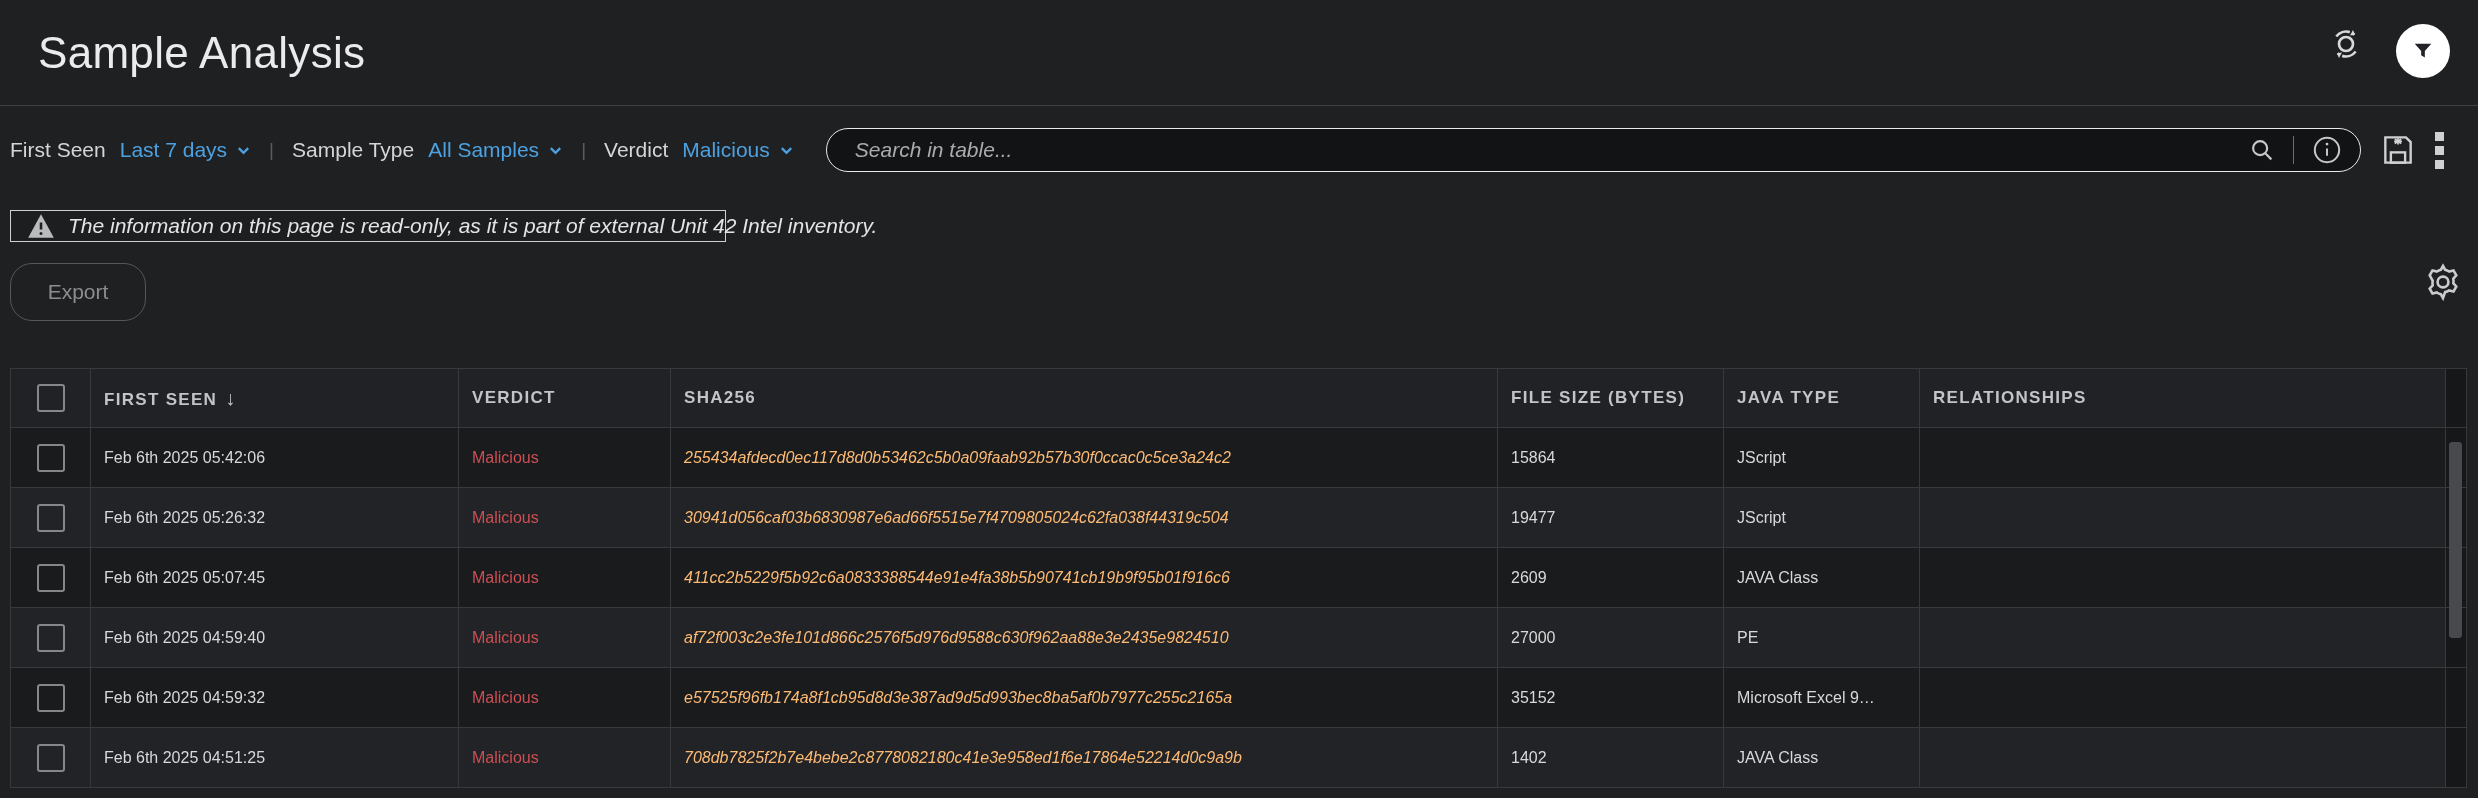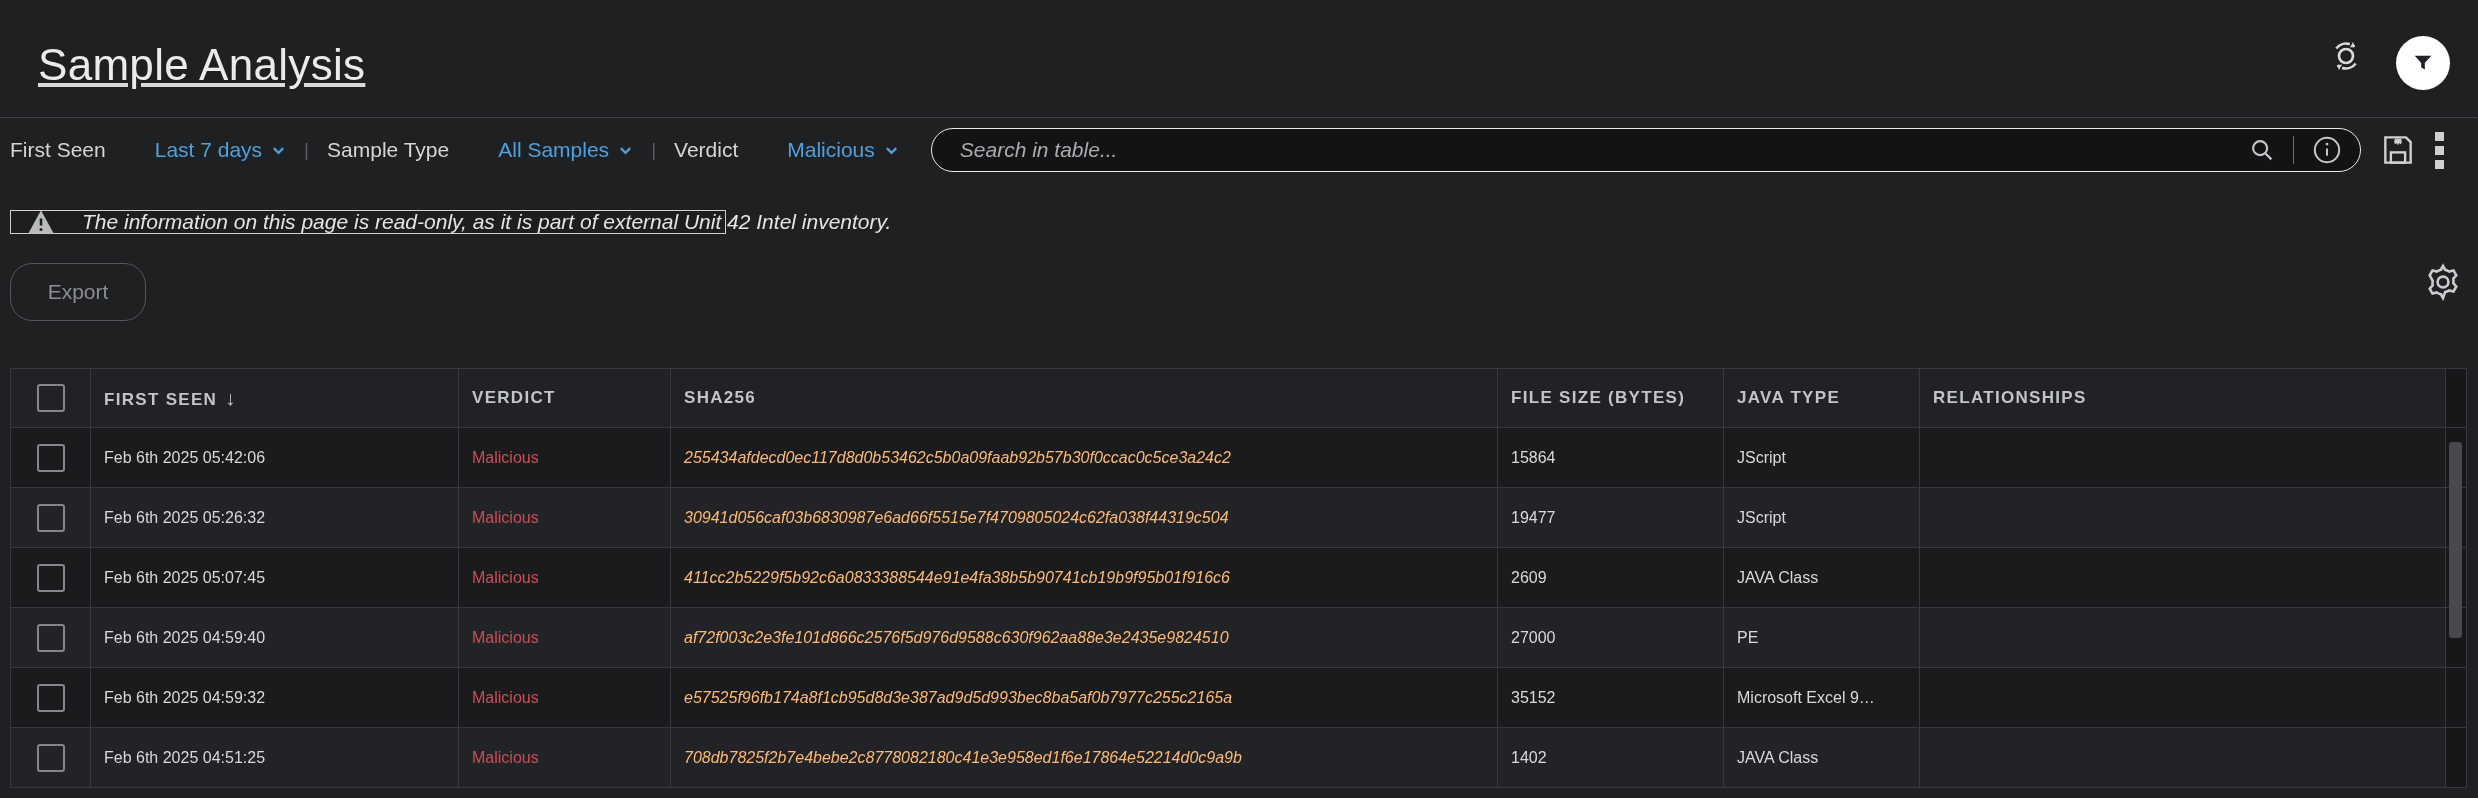--- a/index.html
+++ b/index.html
@@ -3,62 +3,62 @@
 <meta charset="utf-8">
 <style>
   html,body{margin:0;padding:0;background:#1f2022;}
   .app{
     position:relative;width:2478px;height:798px;overflow:hidden;
     background:#1f2022;font-family:"Liberation Sans",sans-serif;
     color:#d8d9da;
   }
   
   .titlebar{
-    position:absolute;top:12px;left:0;right:0;height:105px;
+    position:absolute;top:0;left:0;right:0;height:105px;
     border-bottom:1px solid #3f4144;
-    display:flex;align-items:center;text-decoration:underline;
+    display:flex;align-items:center;
   }
   .page-title{
     margin:0 0 0 38px;font-size:44px;font-weight:400;color:#ebebed;letter-spacing:.3px;
   }
   .titlebar-icons{position:absolute;right:28px;top:0;height:105px;display:flex;align-items:flex-start;gap:30px;padding-top:24px;}
   .icon-btn{background:none;border:none;padding:0;cursor:pointer;display:flex;align-items:center;justify-content:center;}
   .avatar{
     width:54px;height:54px;border-radius:50%;background:#ffffff;
     display:flex;align-items:center;justify-content:center;
   }
   
   .filterbar{
     position:absolute;top:106px;left:0;right:0;height:88px;
     display:flex;align-items:center;padding:0 34px 0 10px;box-sizing:border-box;gap:18px;
   }
   .filter-group{display:flex;align-items:center;gap:14px;white-space:nowrap;}
   .filter-label{font-size:21px;color:#d4d5d6;}
   .filter-value{display:flex;align-items:center;gap:9px;background:none;border:none;padding:0;cursor:pointer;}
-  .filter-value .val{font-size:21px;color:#4da1e0;margin-left:35px;}
+  .filter-value .val{font-size:21px;color:#4da1e0;}
   .chev{width:15px;height:15px;fill:none;stroke:#4da1e0;stroke-width:2.4;}
   .filter-sep{color:#5a5c5f;font-size:19px;}
   .search-pill{
     flex:1;height:44px;margin-left:14px;border:1px solid #e8e9ea;border-radius:23px;
     background:#121315;display:flex;align-items:center;padding:0 16px 0 26px;box-sizing:border-box;gap:16px;
   }
   .search-input{
     flex:1;background:transparent;border:none;outline:none;
     font-family:"Liberation Sans",sans-serif;font-size:21px;color:#d8d9da;font-style:italic;
   }
   .search-input::placeholder{color:#a9abad;font-style:italic;}
   .pill-divider{width:1px;height:28px;background:#6d6f72;}
   .bar-icon{color:#c6c8ca;}
   .kebab{display:flex;flex-direction:column;gap:5px;}
   .kebab span{width:9px;height:9px;background:#cfd0d2;display:block;}
   
   .banner{
-    position:absolute;top:210px;left:10px;width:716px;height:24px;box-sizing:border-box;
+    position:absolute;top:210px;left:10px;width:716px;height:32px;box-sizing:border-box;
     border:1px solid #cfd0d2;background:#1d1e20;
-    display:flex;align-items:center;gap:27px;padding:0 16px;
+    display:flex;align-items:center;gap:13px;padding:0 16px;
   }
   .banner-text{font-size:21px;font-style:italic;color:#e3e4e5;white-space:nowrap;}
   
   .export-btn{
     position:absolute;top:263px;left:10px;width:136px;height:58px;
     border:1px solid #55575a;border-radius:22px;background:transparent;
     color:#8b8d90;font-size:21px;font-family:"Liberation Sans",sans-serif;cursor:pointer;
   }
   .gear-btn{position:absolute;top:261px;right:14px;}
   

